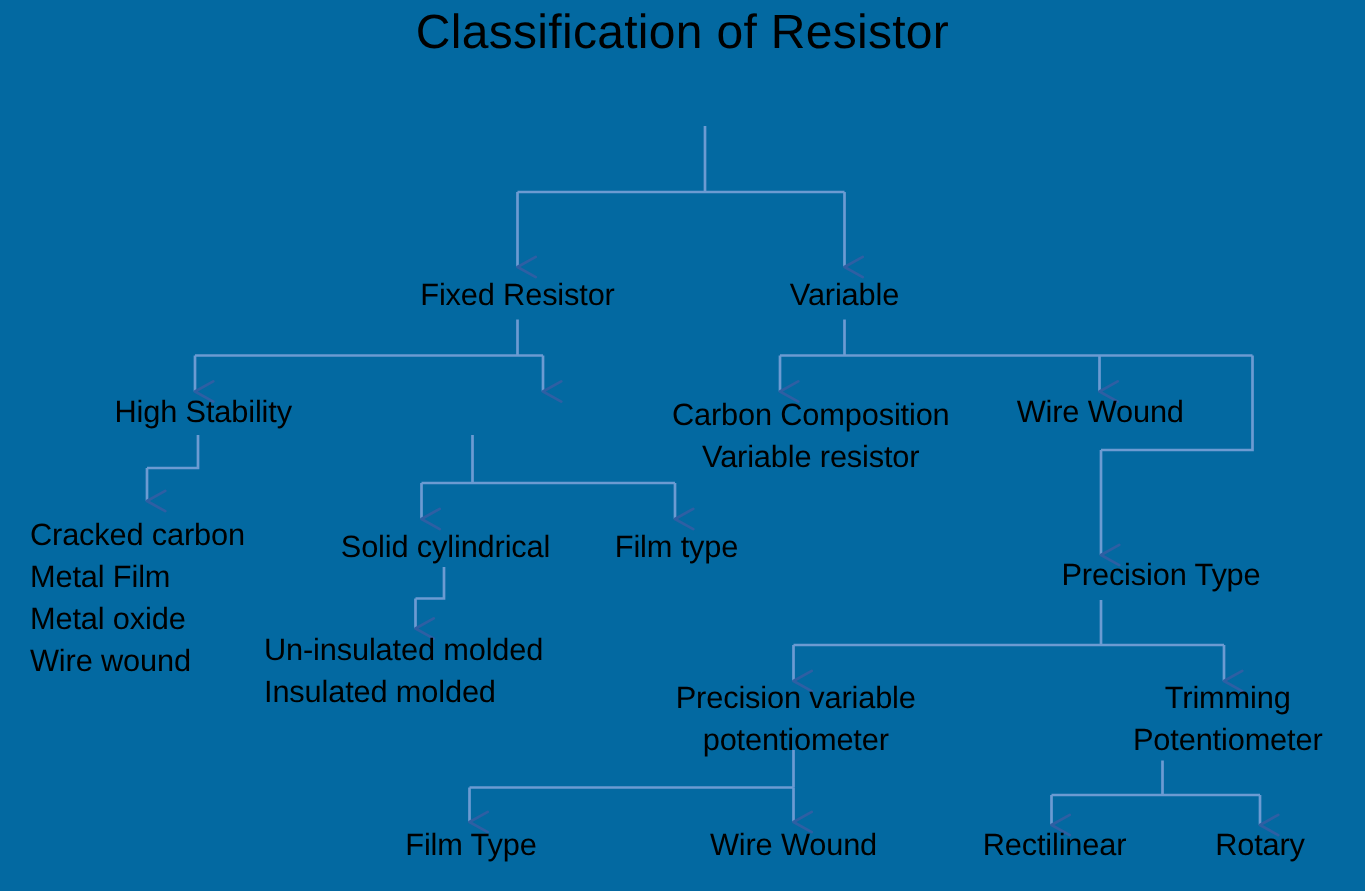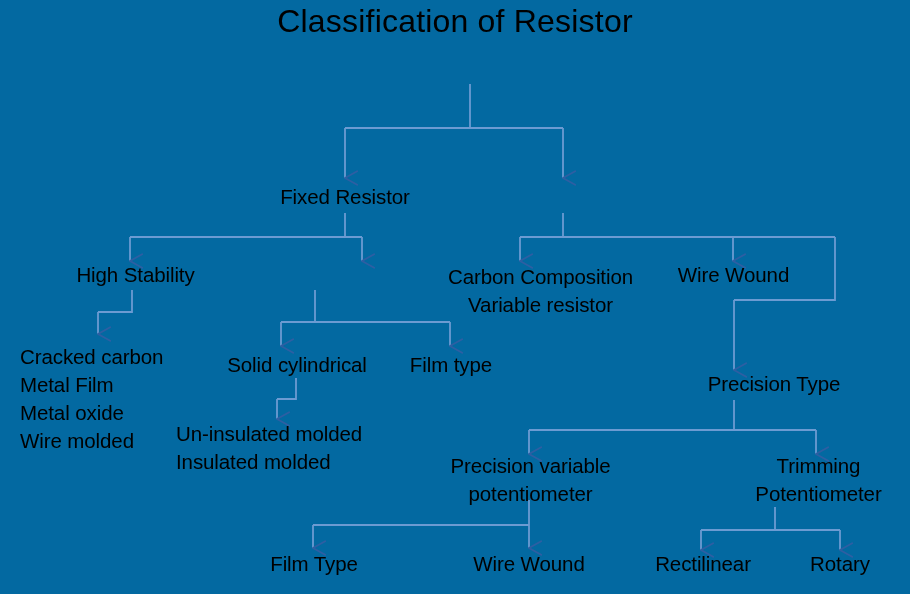--- a/index.html
+++ b/index.html
@@ -108,30 +108,31 @@
       <path d="M775,507 L775,530"></path>
       <path d="M701,530 L840,530"></path>
       <path d="M701,530 L701,550" marker-end="url(#arrow)"></path>
       <path d="M840,530 L840,550" marker-end="url(#arrow)"></path>
 
     </g>
   </svg>
 
 
   <div class="node" style="left:255px; top:185px; width:180px;">Fixed Resistor</div>
+  <div class="node" style="left:488px; top:185px; width:150px;">Variable</div>
 
   <div class="node" style="left:48px; top:263px; width:175px;">High Stability</div>
   <div class="node multi" style="left:438px; top:263px; width:205px;">Carbon Composition
 Variable resistor</div>
   <div class="node" style="left:661px; top:263px; width:145px;">Wire Wound</div>
 
   <div class="node left-align multi" style="left:20px; top:343px; width:180px;">Cracked carbon
 Metal Film
 Metal oxide
-Wire molded</div>
+Wire wound</div>
   <div class="node" style="left:212px; top:353px; width:170px;">Solid cylindrical</div>
   <div class="node" style="left:396px; top:353px; width:110px;">Film type</div>
   <div class="node" style="left:699px; top:372px; width:150px;">Precision Type</div>
 
   <div class="node left-align multi" style="left:176px; top:420px; width:220px;">Un-insulated molded
 Insulated molded</div>
   <div class="node multi" style="left:438px; top:452px; width:185px;">Precision variable
 potentiometer</div>
   <div class="node multi" style="left:736px; top:452px; width:165px;">Trimming
 Potentiometer</div>

